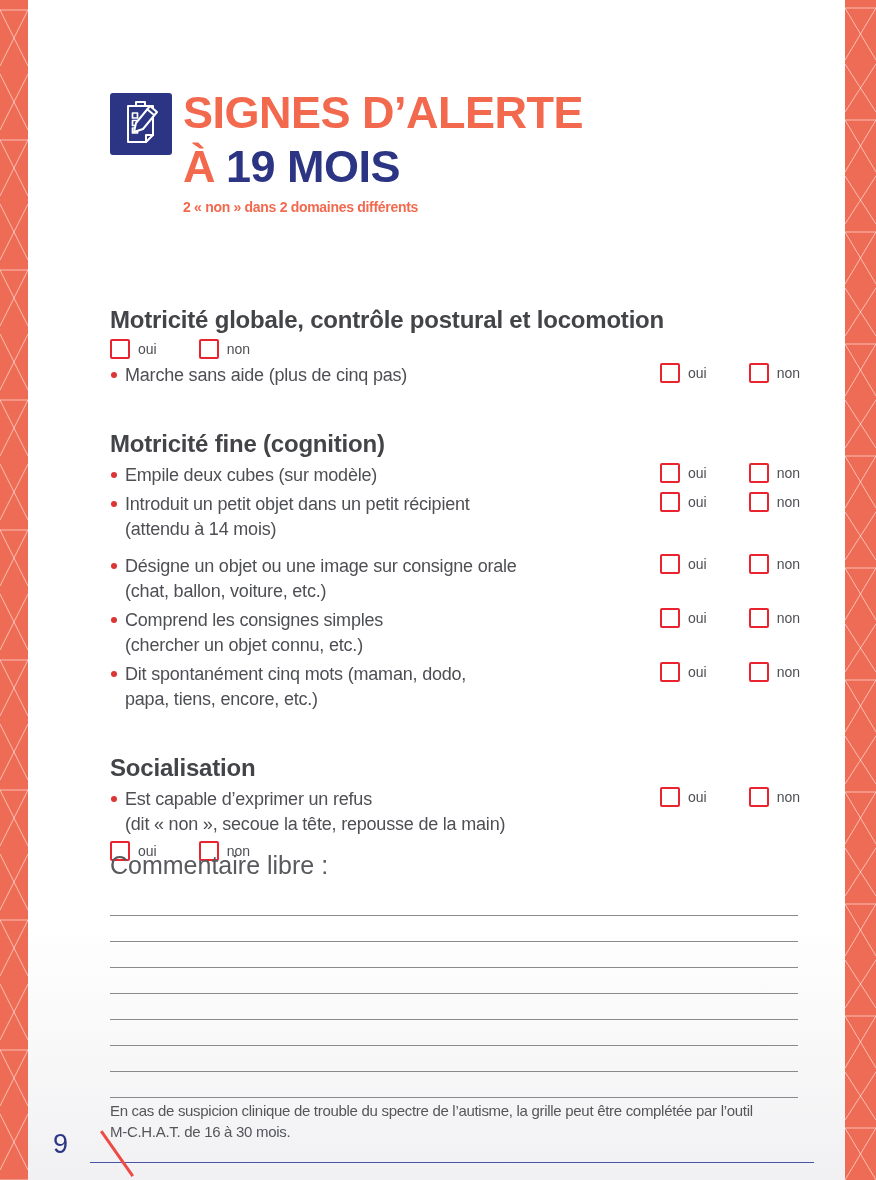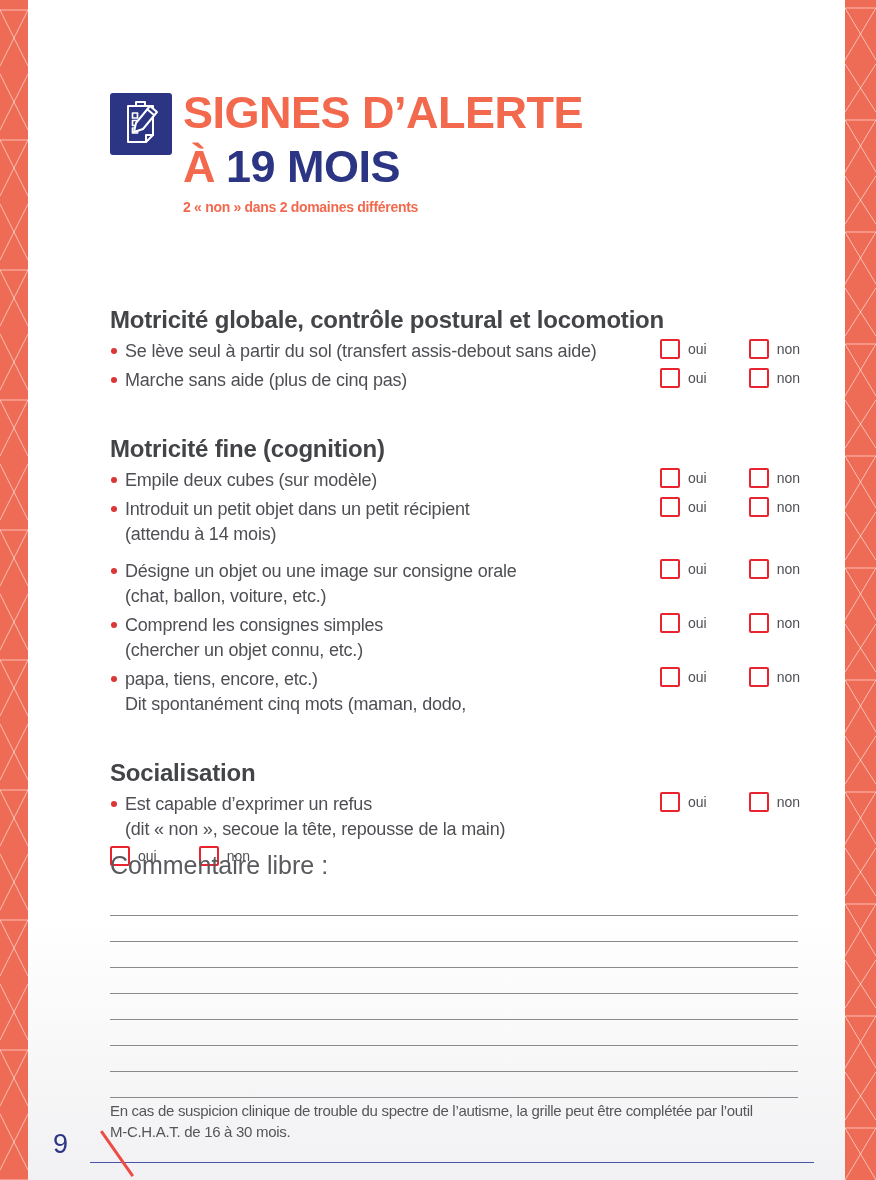--- a/index.html
+++ b/index.html
@@ -111,25 +111,20 @@
         </div>
         <div class="subtitle">2 « non » dans 2 domaines différents</div>
       </div>
     </div>
 
     <div class="sections">
 
       <div class="section">
         <div class="section-heading">Motricité globale, contrôle postural et locomotion</div>
         <div class="item">
-          <div class="item-text">
-            <span class="bullet"></span>
-            <span class="line">Se lève seul à partir du sol (transfert assis-debout sans aide)</span>
-
-          </div>
           <div class="yn">
             <span class="pair">
                 <span class="cb"></span>
                 <span class="cb-label">oui</span>
               </span>
             <span class="pair">
                 <span class="cb"></span>
                 <span class="cb-label">non</span>
               </span>
           </div>
@@ -222,22 +217,22 @@
               </span>
             <span class="pair">
                 <span class="cb"></span>
                 <span class="cb-label">non</span>
               </span>
           </div>
         </div>
         <div class="item">
           <div class="item-text">
             <span class="bullet"></span>
+            <span class="line">Dit spontanément cinq mots (maman, dodo,</span>
             <span class="line">papa, tiens, encore, etc.)</span>
-            <span class="line">Dit spontanément cinq mots (maman, dodo,</span>
           </div>
           <div class="yn">
             <span class="pair">
                 <span class="cb"></span>
                 <span class="cb-label">oui</span>
               </span>
             <span class="pair">
                 <span class="cb"></span>
                 <span class="cb-label">non</span>
               </span>

